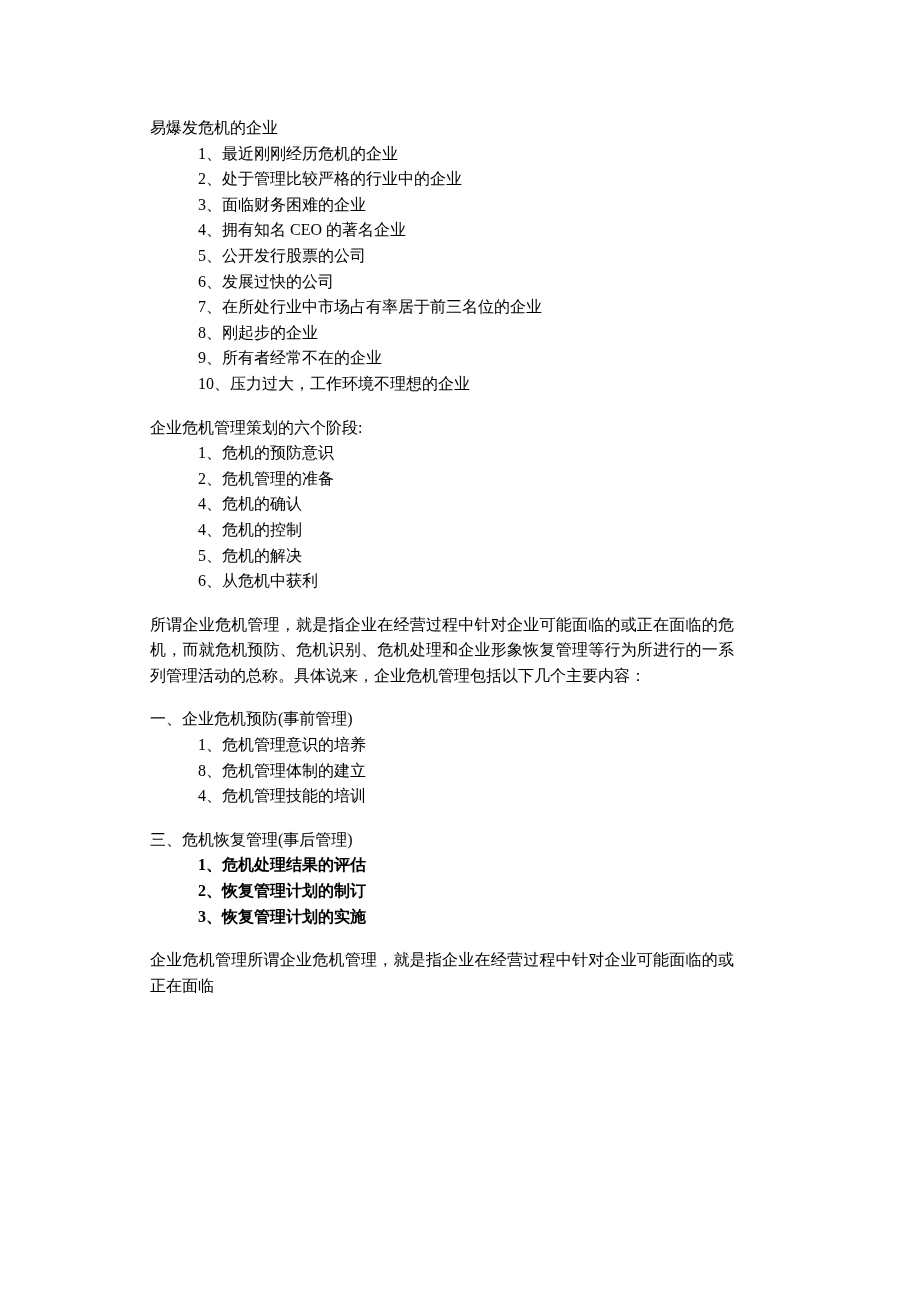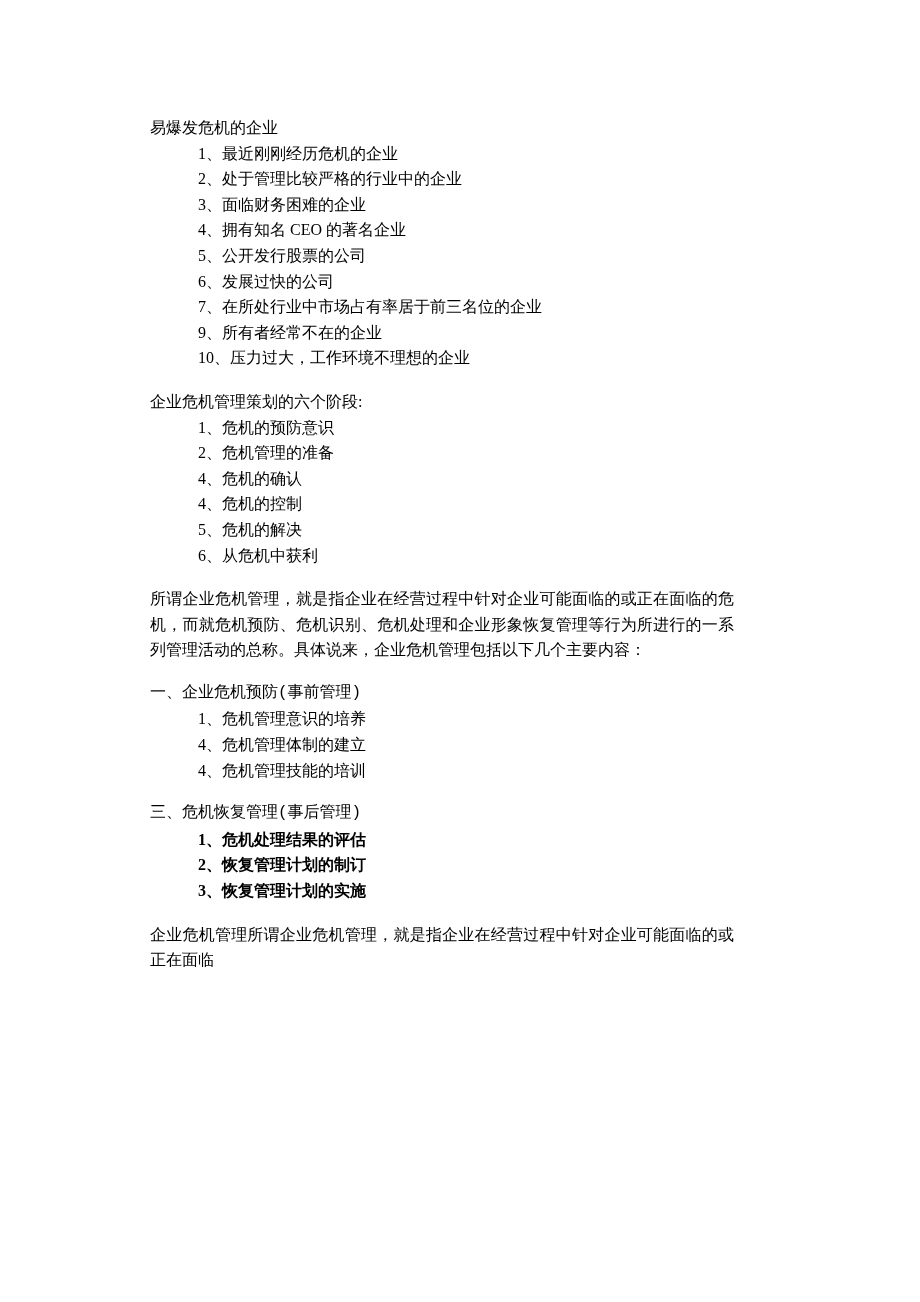--- a/index.html
+++ b/index.html
@@ -29,58 +29,58 @@
   }
   .para {
     text-align: justify;
     margin-bottom: 18px;
   }
   .section-block {
     margin-bottom: 18px;
   }
   .section-title {
     margin-bottom: 0;
-    font-family: Liberation Mono, monospace;
   }
 </style>
 </head>
 <body>
 
 <div class="page">
 
   <div class="heading">易爆发危机的企业</div>
   <div class="list">
     <span class="item">1、最近刚刚经历危机的企业</span>
     <span class="item">2、处于管理比较严格的行业中的企业</span>
     <span class="item">3、面临财务困难的企业</span>
     <span class="item">4、拥有知名 CEO 的著名企业</span>
     <span class="item">5、公开发行股票的公司</span>
     <span class="item">6、发展过快的公司</span>
     <span class="item">7、在所处行业中市场占有率居于前三名位的企业</span>
+    <span class="item">8、刚起步的企业</span>
     <span class="item">9、所有者经常不在的企业</span>
     <span class="item">10、压力过大，工作环境不理想的企业</span>
   </div>
 
   <div class="heading">企业危机管理策划的六个阶段:</div>
   <div class="list">
     <span class="item">1、危机的预防意识</span>
     <span class="item">2、危机管理的准备</span>
     <span class="item">4、危机的确认</span>
     <span class="item">4、危机的控制</span>
     <span class="item">5、危机的解决</span>
     <span class="item">6、从危机中获利</span>
   </div>
 
   <div class="para">所谓企业危机管理，就是指企业在经营过程中针对企业可能面临的或正在面临的危机，而就危机预防、危机识别、危机处理和企业形象恢复管理等行为所进行的一系列管理活动的总称。具体说来，企业危机管理包括以下几个主要内容：</div>
 
   <div class="section-block">
     <div class="section-title">一、企业危机预防(事前管理)</div>
     <div class="list" style="margin-bottom:0;">
       <span class="item">1、危机管理意识的培养</span>
-      <span class="item">4、危机管理体制的建立</span>
+      <span class="item">8、危机管理体制的建立</span>
       <span class="item">4、危机管理技能的培训</span>
     </div>
   </div>
 
 
   <div class="section-block">
     <div class="section-title">三、危机恢复管理(事后管理)</div>
     <div class="list" style="margin-bottom:0;font-weight:bold;">
       <span class="item">1、危机处理结果的评估</span>
       <span class="item">2、恢复管理计划的制订</span>

